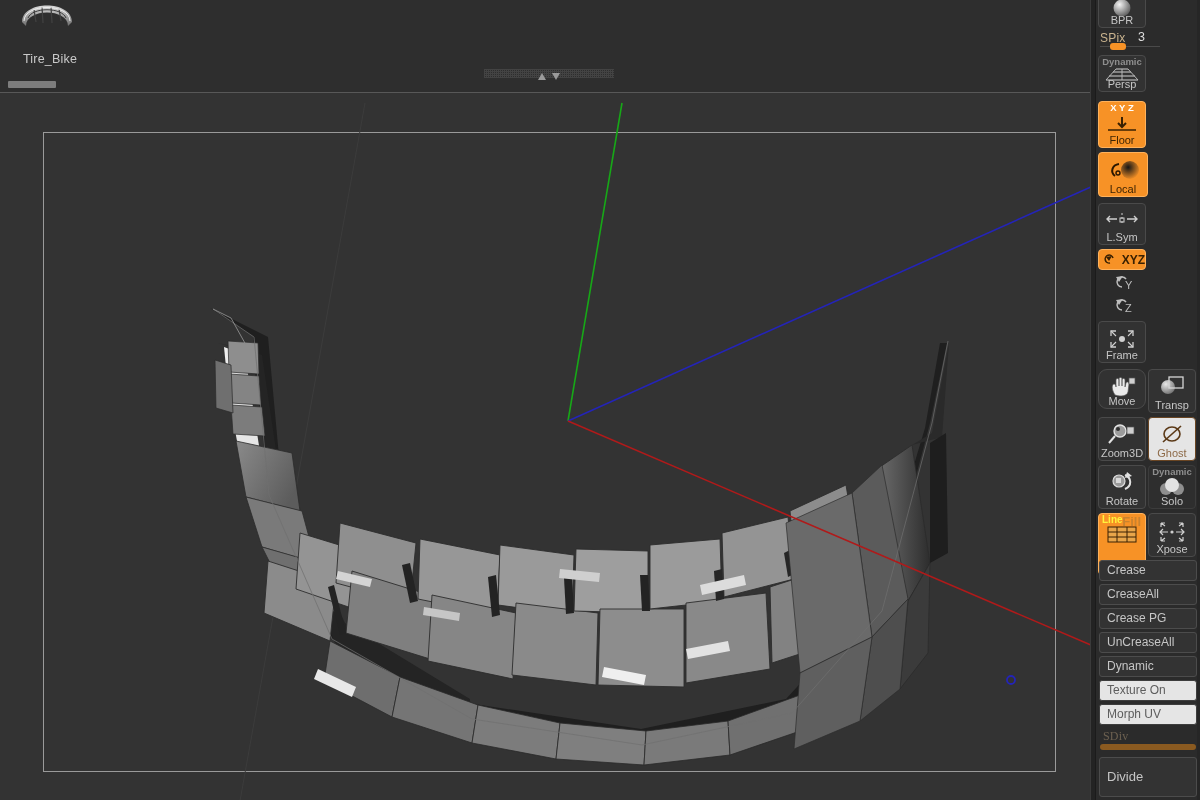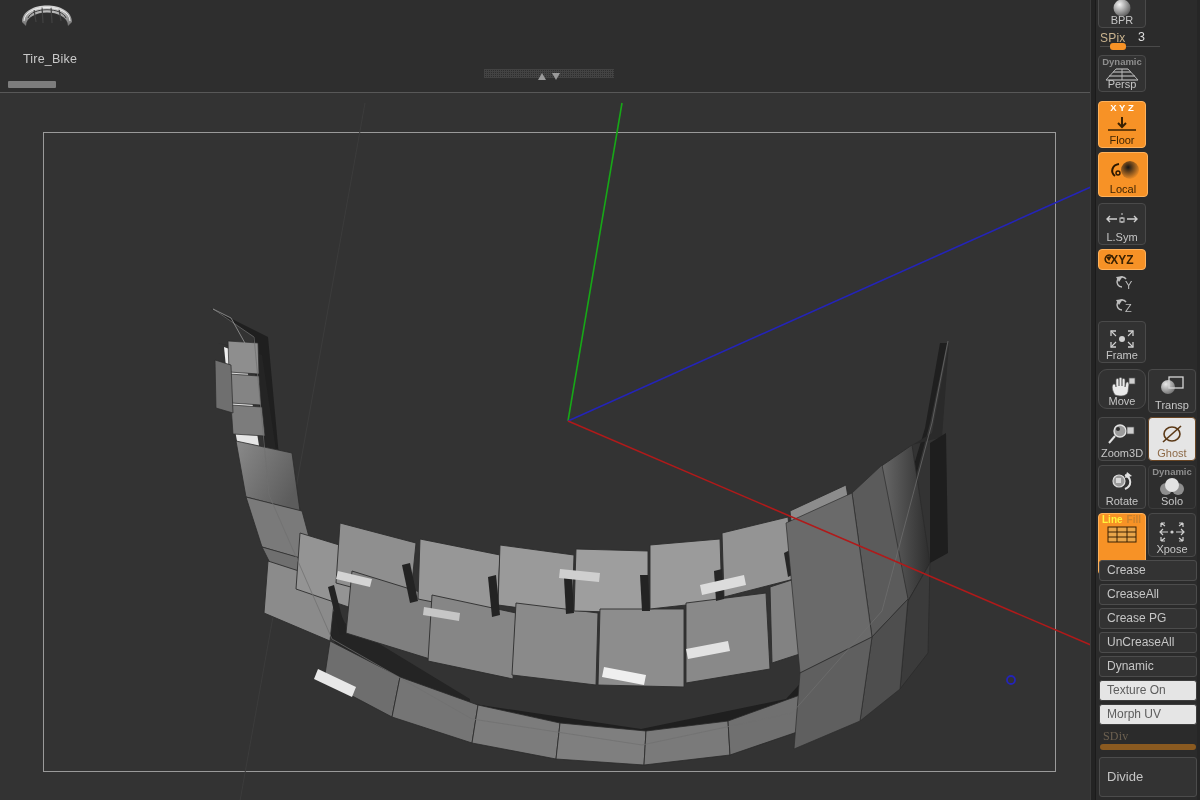--- a/index.html
+++ b/index.html
@@ -361,21 +361,21 @@
         <svg width="36" height="16" viewBox="0 0 36 16">
           <path d="M13 7 L3 7 M6 4 L3 7 L6 10" stroke="#cfcfcf" stroke-width="1.4" fill="none"></path>
           <path d="M23 7 L33 7 M30 4 L33 7 L30 10" stroke="#cfcfcf" stroke-width="1.4" fill="none"></path>
           <path d="M18 1 L18 13" stroke="#cfcfcf" stroke-width="1" stroke-dasharray="2 2"></path>
           <rect x="16" y="6" width="4" height="4" fill="none" stroke="#cfcfcf" stroke-width="1"></rect>
         </svg>
       </span>
       <span class="lbl">L.Sym</span>
     </div>
 
-    <div class="btn on" style="left:2px;top:249px;width:48px;height:21px;">
+    <div class="btn on" style="left:2px;top:249px;width:48px;height:21px;text-align:right;">
       <span style="position:absolute;left:0;right:0;top:3px;font-size:12px;font-weight:bold;color:#3a2102;">XYZ</span>
       <span style="position:absolute;left:5px;top:3px;">
         <svg width="11" height="13" viewBox="0 0 11 13">
           <path d="M9 5 A4 4 0 1 0 6 10" stroke="#3a2102" stroke-width="1.5" fill="none"></path>
           <polygon points="2,4 8,3 5,8" fill="#3a2102"></polygon>
         </svg>
       </span>
     </div>
 
     <div style="position:absolute;left:14px;top:274px;width:28px;height:18px;">
@@ -473,21 +473,21 @@
           <circle cx="9" cy="11" r="6" fill="#8f8f8f"></circle>
           <circle cx="21" cy="11" r="6" fill="#8f8f8f"></circle>
           <circle cx="15" cy="7" r="7" fill="#e2e2e2"></circle>
         </svg>
       </span>
       <span class="lbl">Solo</span>
     </div>
 
     <div class="btn on" style="left:2px;top:513px;width:48px;height:62px;">
       <span style="position:absolute;left:3px;top:0px;font-size:10px;font-weight:bold;color:#fff33c;">Line</span>
-      <span style="position:absolute;right:4px;top:0px;font-size:10px;font-weight:bold;color:#c9832f;">Fill</span>
+      <span style="position:absolute;right:4px;top:0px;font-size:13px;font-weight:bold;color:#c9832f;">Fill</span>
       <span class="ic" style="top:12px;">
         <svg width="30" height="17" viewBox="0 0 30 17">
           <rect x="1" y="1" width="28" height="15" fill="#e8a54a" stroke="#3a2102" stroke-width="1"></rect>
           <path d="M10 1 L10 16 M20 1 L20 16 M1 6 L29 6 M1 11 L29 11" stroke="#3a2102" stroke-width="1"></path>
         </svg>
       </span>
       <span class="lbl">PolyF</span>
     </div>
 
     <div class="btn" style="left:52px;top:513px;width:48px;height:44px;">

